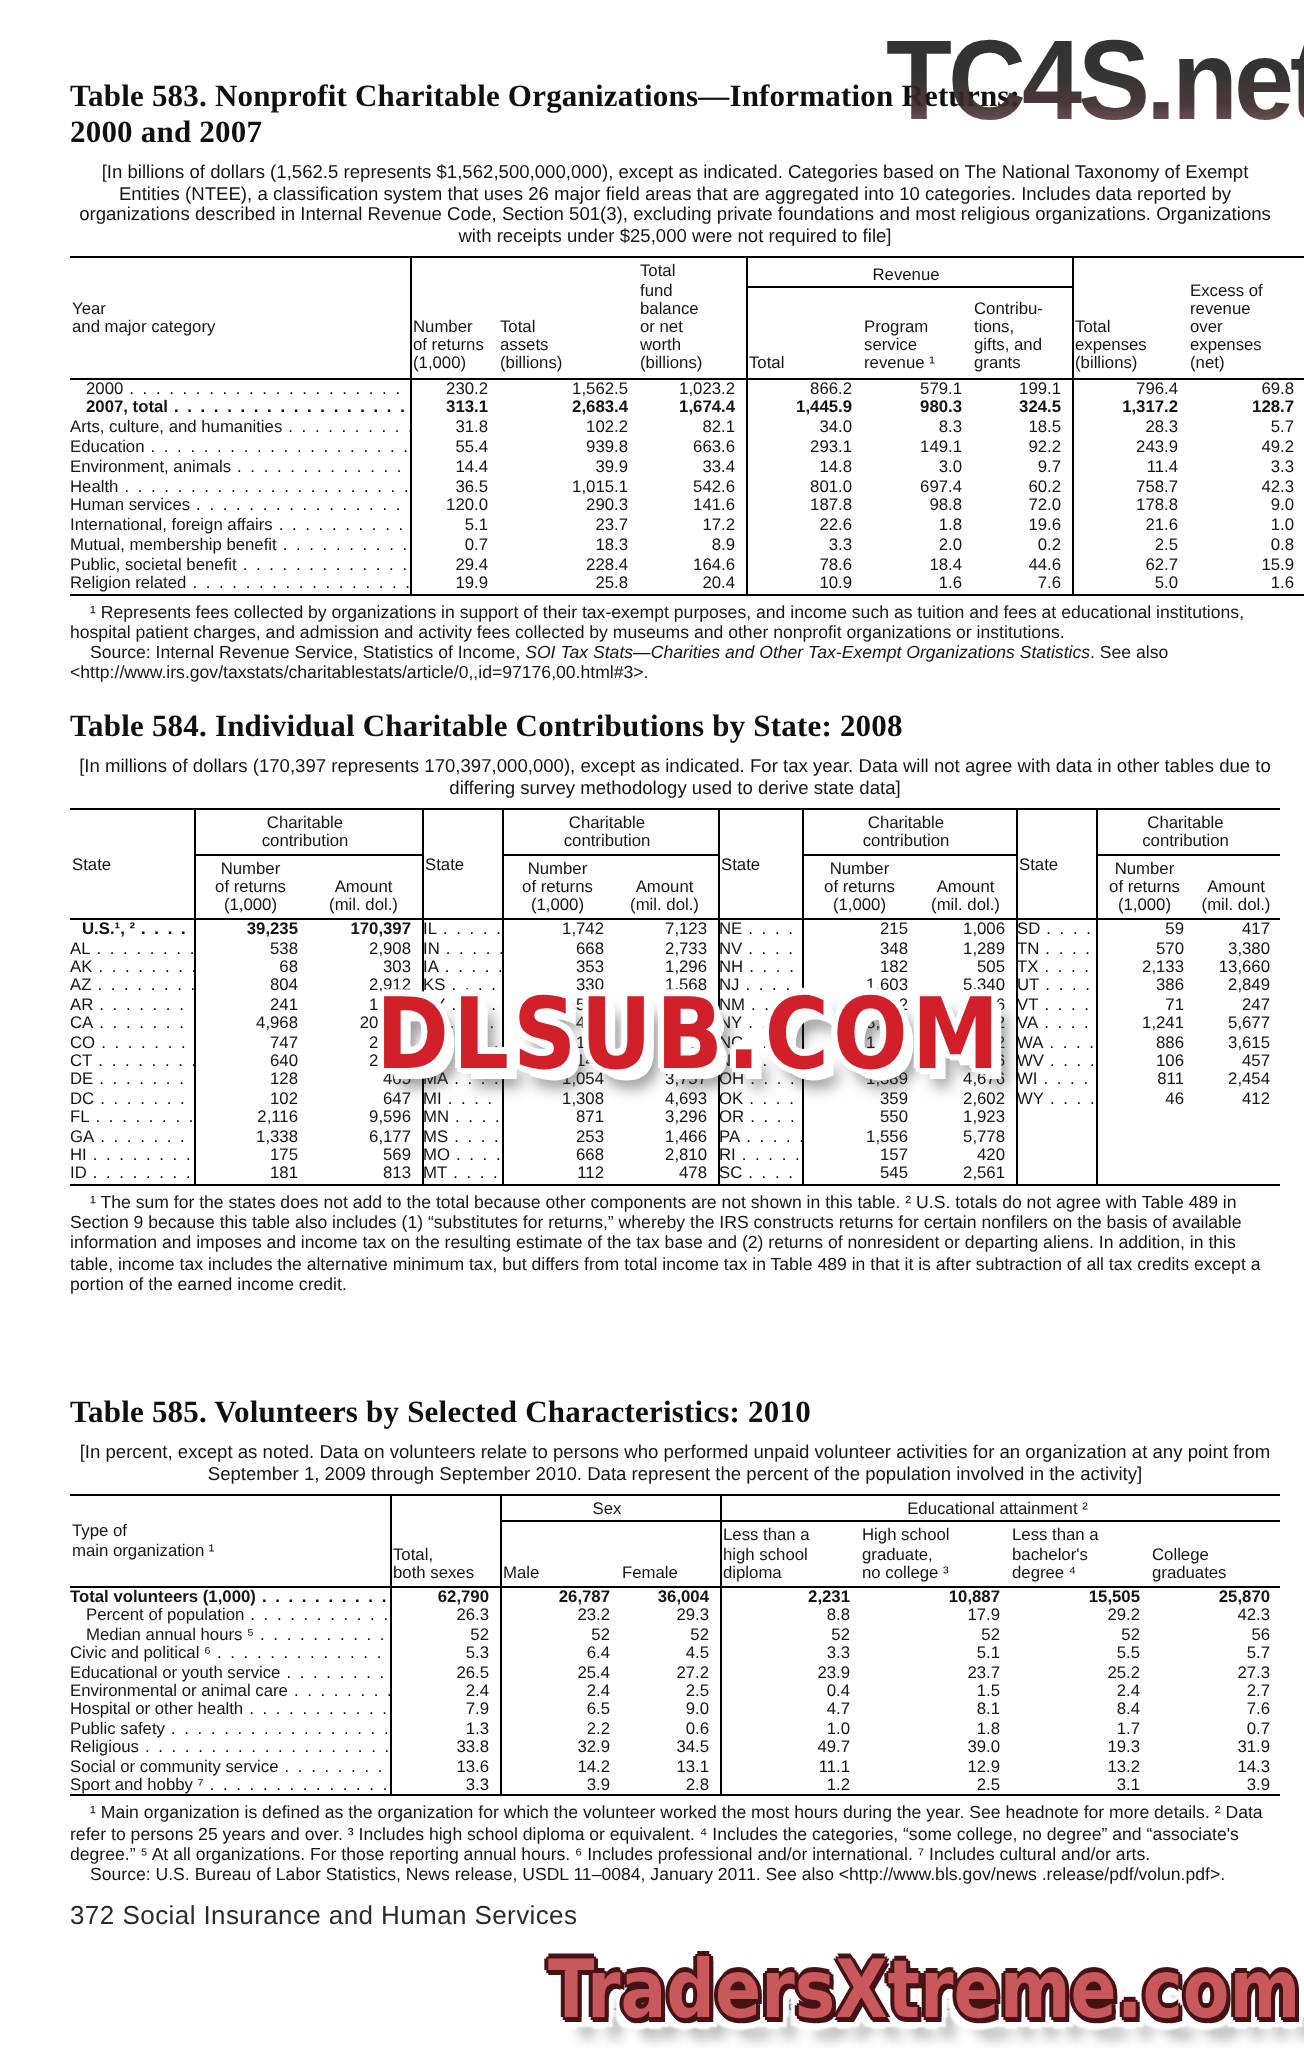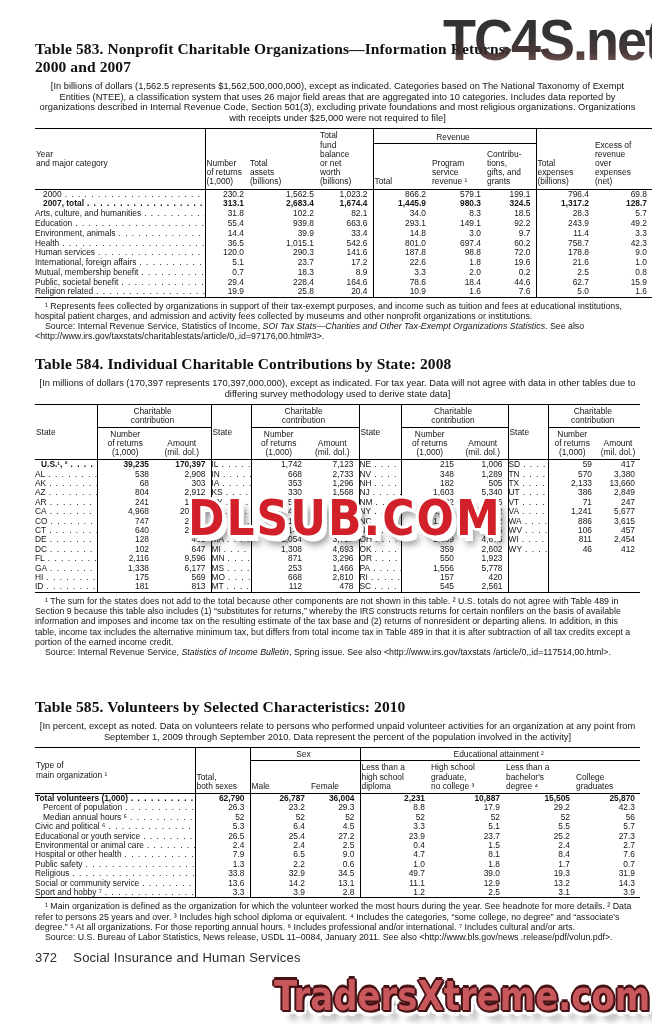--- a/index.html
+++ b/index.html
@@ -52,21 +52,21 @@
   .wm-bot{position:absolute;left:274px;top:972px;z-index:6;
           font-family:"DejaVu Sans","Liberation Sans",sans-serif;font-weight:bold;
           font-size:34px;letter-spacing:0px;transform:scaleY(1.18);transform-origin:top left;
           color:#c9585c;
           text-shadow:-2px 0 0 #451215,2px 0 0 #451215,0 -2px 0 #451215,0 2px 0 #451215,
             -1px -1px 0 #451215,1px -1px 0 #451215,-1px 1px 0 #451215,2px 2px 0 #451215,
             -4px 0 1px #fff,5px 0 1px #fff,0 -4px 1px #fff,0 5px 1px #fff,
             4px 4px 1px #fff,-4px 4px 1px #fff,4px -4px 1px #fff,-4px -4px 1px #fff,
             8px 9px 6px rgba(50,50,50,.4);}
   .pagefoot{position:absolute;left:35px;top:950px;font-size:13px;color:#2b2b2b;letter-spacing:.2px;}
-  .pagefoot .pn{margin-right:16px;}
+  .pagefoot .pn{margin-right:4px;}
   .imprint{position:absolute;right:14px;top:996px;font-size:10.8px;color:#333;letter-spacing:.2px;}
 </style>
 </head>
 <body>
 
 <div class="page">
 
   <div class="wm-top">TC4S.net</div>
 
   <div class="sec sec1">
@@ -832,21 +832,20 @@
                 <span class="sl"></span>
               </div>
             </td>
             <td class="n vl"></td>
             <td class="n"></td>
           </tr>
         </tbody>
     </table>
     <div class="fnblock">
       <p id="fn584"><span>¹ The sum for the states does not add to the total because other components are not shown in this table. ² U.S. totals do not agree with Table 489 in Section 9 because this table also includes (1) “substitutes for returns,” whereby the IRS constructs returns for certain nonfilers on the basis of available information and imposes and income tax on the resulting estimate of the tax base and (2) returns of nonresident or departing aliens. In addition, in this table, income tax includes the alternative minimum tax, but differs from total income tax in Table 489 in that it is after subtraction of all tax credits except a portion of the earned income credit.</span></p>
-      <p id="src584"><span>Source: Internal Revenue Service, </span><span class="it">Statistics of Income Bulletin</span><span>, Spring issue. See also &lt;http://www.irs.gov/taxstats /article/0,,id=117514,00.html&gt;.</span></p>
     </div>
   </div>
 
   <div class="sec sec3">
     <h2 class="tbl-title">Table 585. Volunteers by Selected Characteristics: 2010</h2>
     <p class="note">[In percent, except as noted. Data on volunteers relate to persons who performed unpaid volunteer activities for an organization at any point from September 1, 2009 through September 2010. Data represent the percent of the population involved in the activity]</p>
     <table class="t585">
       <colgroup>
         <col style="width:160px">
           <col style="width:55px">

